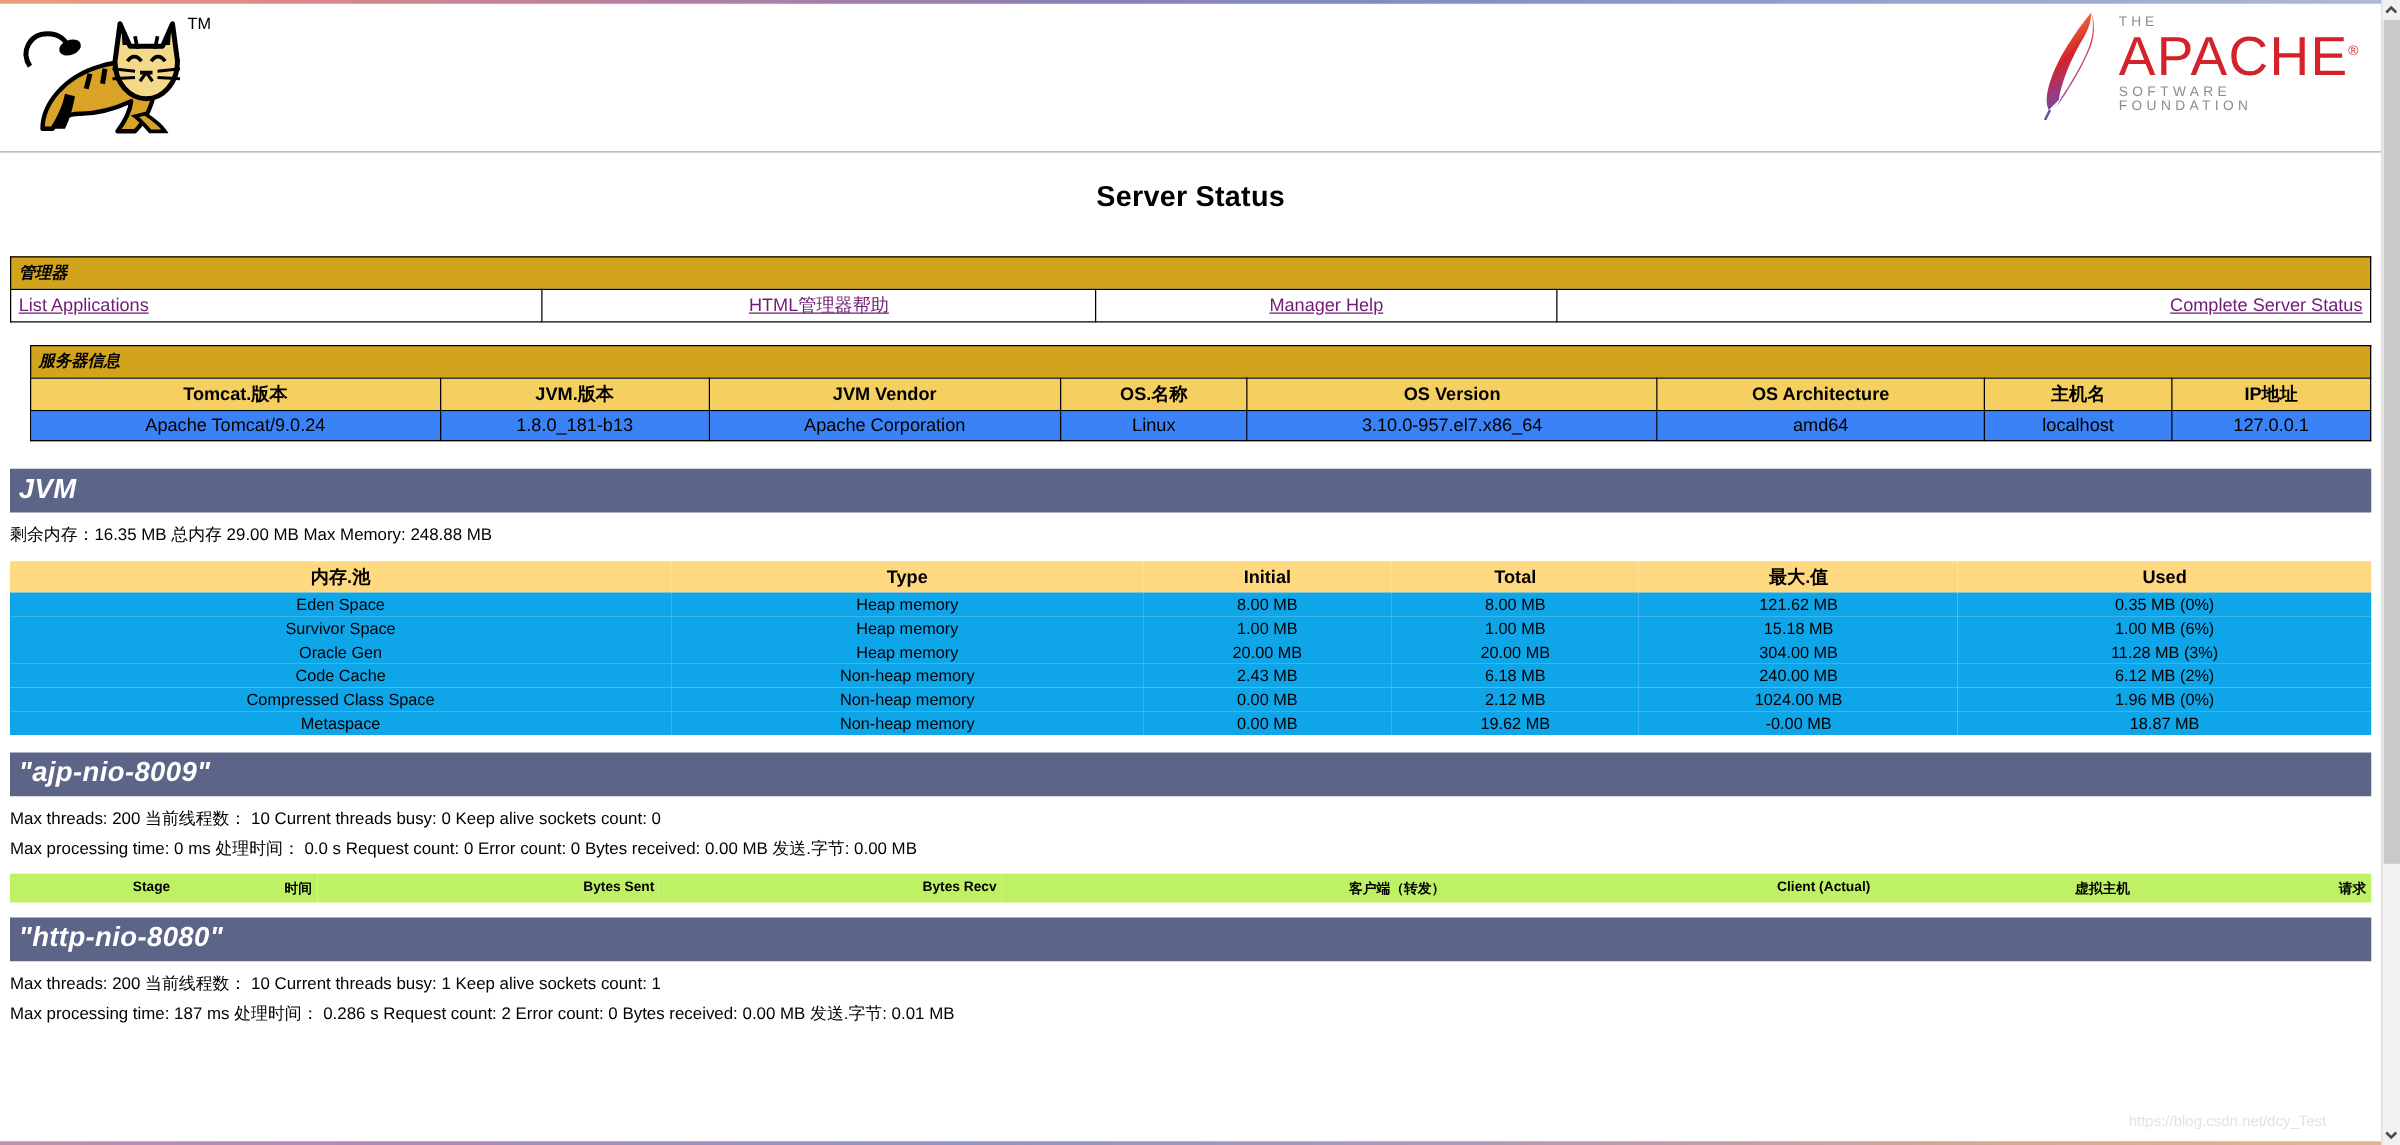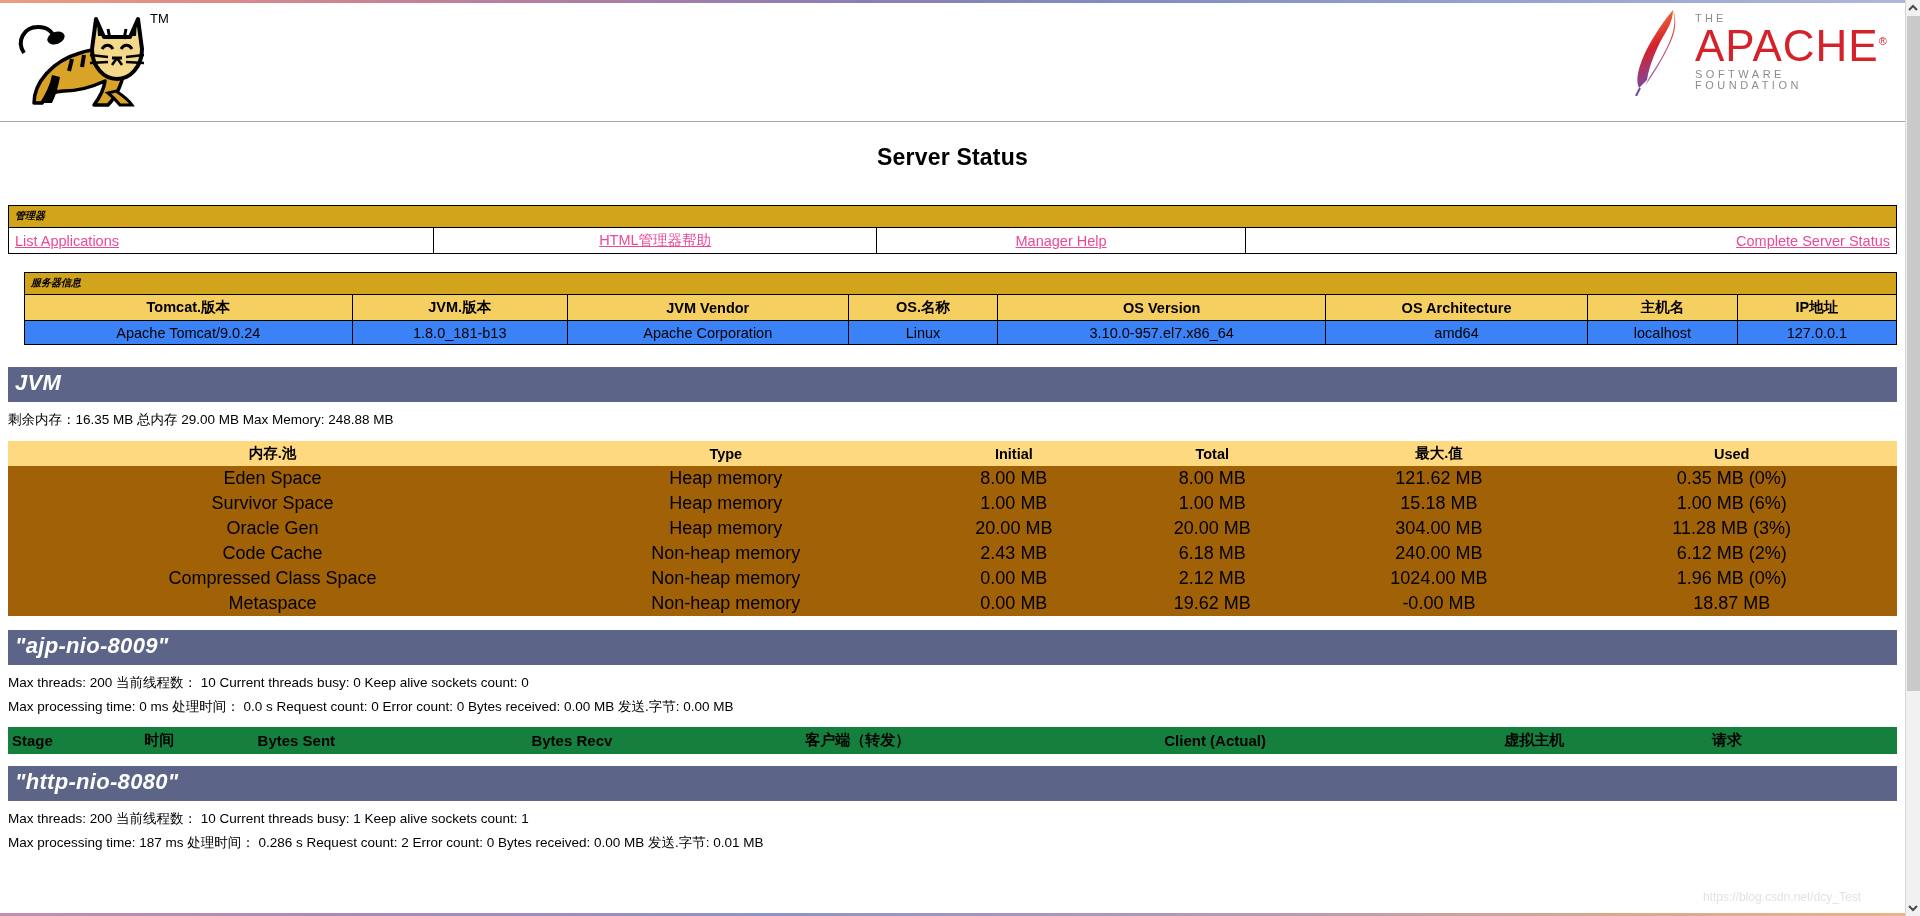--- a/index.html
+++ b/index.html
@@ -89,21 +89,21 @@
     margin: 22px 0 0 0;
     letter-spacing: 0.2px;
   }
 
   
   .gold-bar {
     background: #d2a41c;
     color: #000;
     font-weight: bold;
     font-style: italic;
-    font-size: 10px;
+    font-size: 13px;
     padding: 3px 6px 4px 6px;
     border: 1px solid #000;
     border-bottom: none;
   }
   .gold-wrap { margin: 0 8px; }
 
   table.grid {
     border-collapse: collapse;
     width: 100%;
     border: 1px solid #000;
@@ -113,21 +113,21 @@
     padding: 3px 6px;
     font-size: 14.5px;
   }
 
   
   .mgr-table td {
     height: 26px;
     vertical-align: middle;
   }
   .mgr-table a {
-    color: #ec4899;
+    color: #701a75;
   }
   .link-left { text-align: left; }
   .link-center { text-align: center; }
   .link-right { text-align: right; }
 
   
   .srv-table th {
     background: #f5cf60;
     text-align: center;
     font-weight: bold;
@@ -168,37 +168,37 @@
     background: #ffd980;
     font-weight: bold;
     text-align: center;
     padding: 3px 4px;
     font-size: 14.5px;
     border: none;
   }
   table.mem td {
     text-align: center;
     padding: 2px 4px;
-    font-size: 18px;
+    font-size: 13px;
     border: none;
-    background: #a16207;
+    background: #0ea5e9;
   }
 
   
   .stage-wrap { margin: 10px 8px 0 8px; }
   table.stage {
     border-collapse: collapse;
     width: 100%;
   }
   table.stage th {
-    background: #15803d;
-    font-weight: bold;
-    text-align: left;
+    background: #bef264;
+    font-weight: bold;
+    text-align: right;
     padding: 4px 4px;
-    font-size: 15px;
+    font-size: 11px;
     border: none;
   }
 
   .legend-line {
     font-size: 12.5px;
     margin: 12px 8px 0 8px;
   }
 
   
   .watermark {

